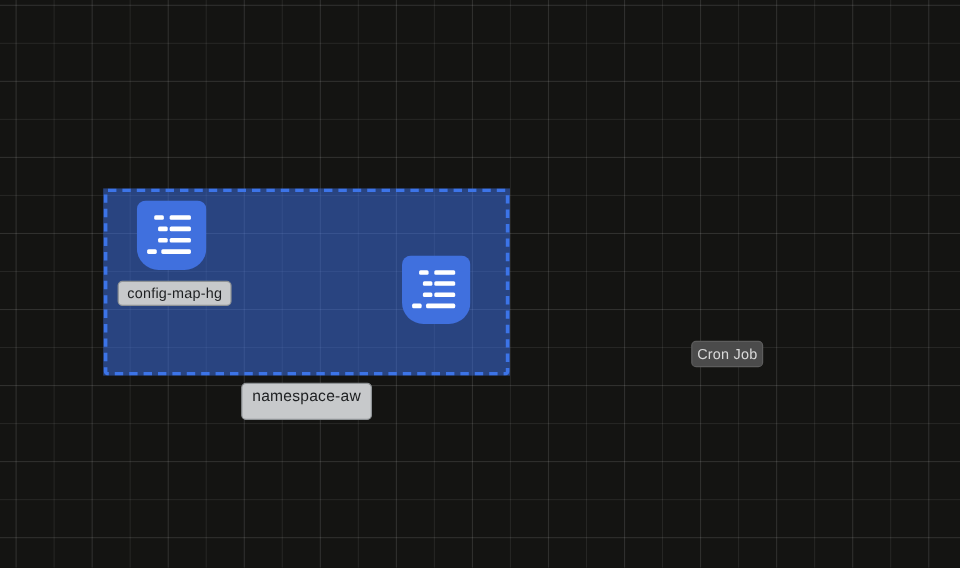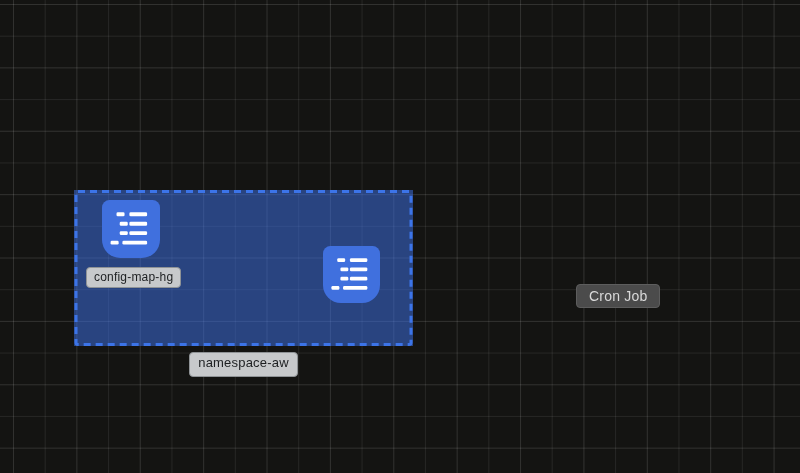--- a/index.html
+++ b/index.html
@@ -17,24 +17,23 @@
       linear-gradient(to right, rgba(255,255,255,0.05) 1px, transparent 1px),
       linear-gradient(to bottom, rgba(255,255,255,0.05) 1px, transparent 1px),
       linear-gradient(to right, rgba(255,255,255,0.08) 1px, transparent 1px),
       linear-gradient(to bottom, rgba(255,255,255,0.08) 1px, transparent 1px);
     background-size: 63.4px 63.4px, 63.4px 63.4px, 31.7px 31.7px, 31.7px 31.7px;
     background-position: 13px 4px;
   }
   
   .ns-box {
     position: absolute;
-    left: 74px; top: 157px;
+    left: 86px; top: 157px;
     width: 339px; height: 156px;
     background: rgba(61, 116, 238, 0.50);
-    margin-top: 33px;
   }
   .ns-border {
     position: absolute; left: 0; top: 0;
     width: 100%; height: 100%;
     pointer-events: none;
   }
   
   .node { position: absolute; }
   .node-hg { left: 12px; top: 10px; width: 104px; }
   .node-sg { left: 228px; top: 56px; width: 100px; }
@@ -55,33 +54,33 @@
   }
   .ns-label-wrap {
     position: absolute;
     left: 0; top: 159px;
     width: 100%;
     text-align: center;
   }
   .ns-label-wrap .pill {
     margin-top: 3px;
     font-size: 13px;
-    padding: 2px 8px 6px 8px;
+    padding: 2px 8px 12px 8px;
     text-align: center;
   }
   
   .chip {
     position: absolute;
     left: 576px; top: 284px;
     background: #4b4b4b;
     color: #d9d9d9;
     border: 1px solid #5d5d5d;
     border-radius: 4px;
-    padding: 3px 12px;
-    font-size: 14px;
+    padding: 3px 4px;
+    font-size: 12px;
     letter-spacing: 0.2px;
     white-space: nowrap;
   }
 </style>
 </head>
 <body>
 
 <div class="canvas">
 
   <div class="ns-box">

